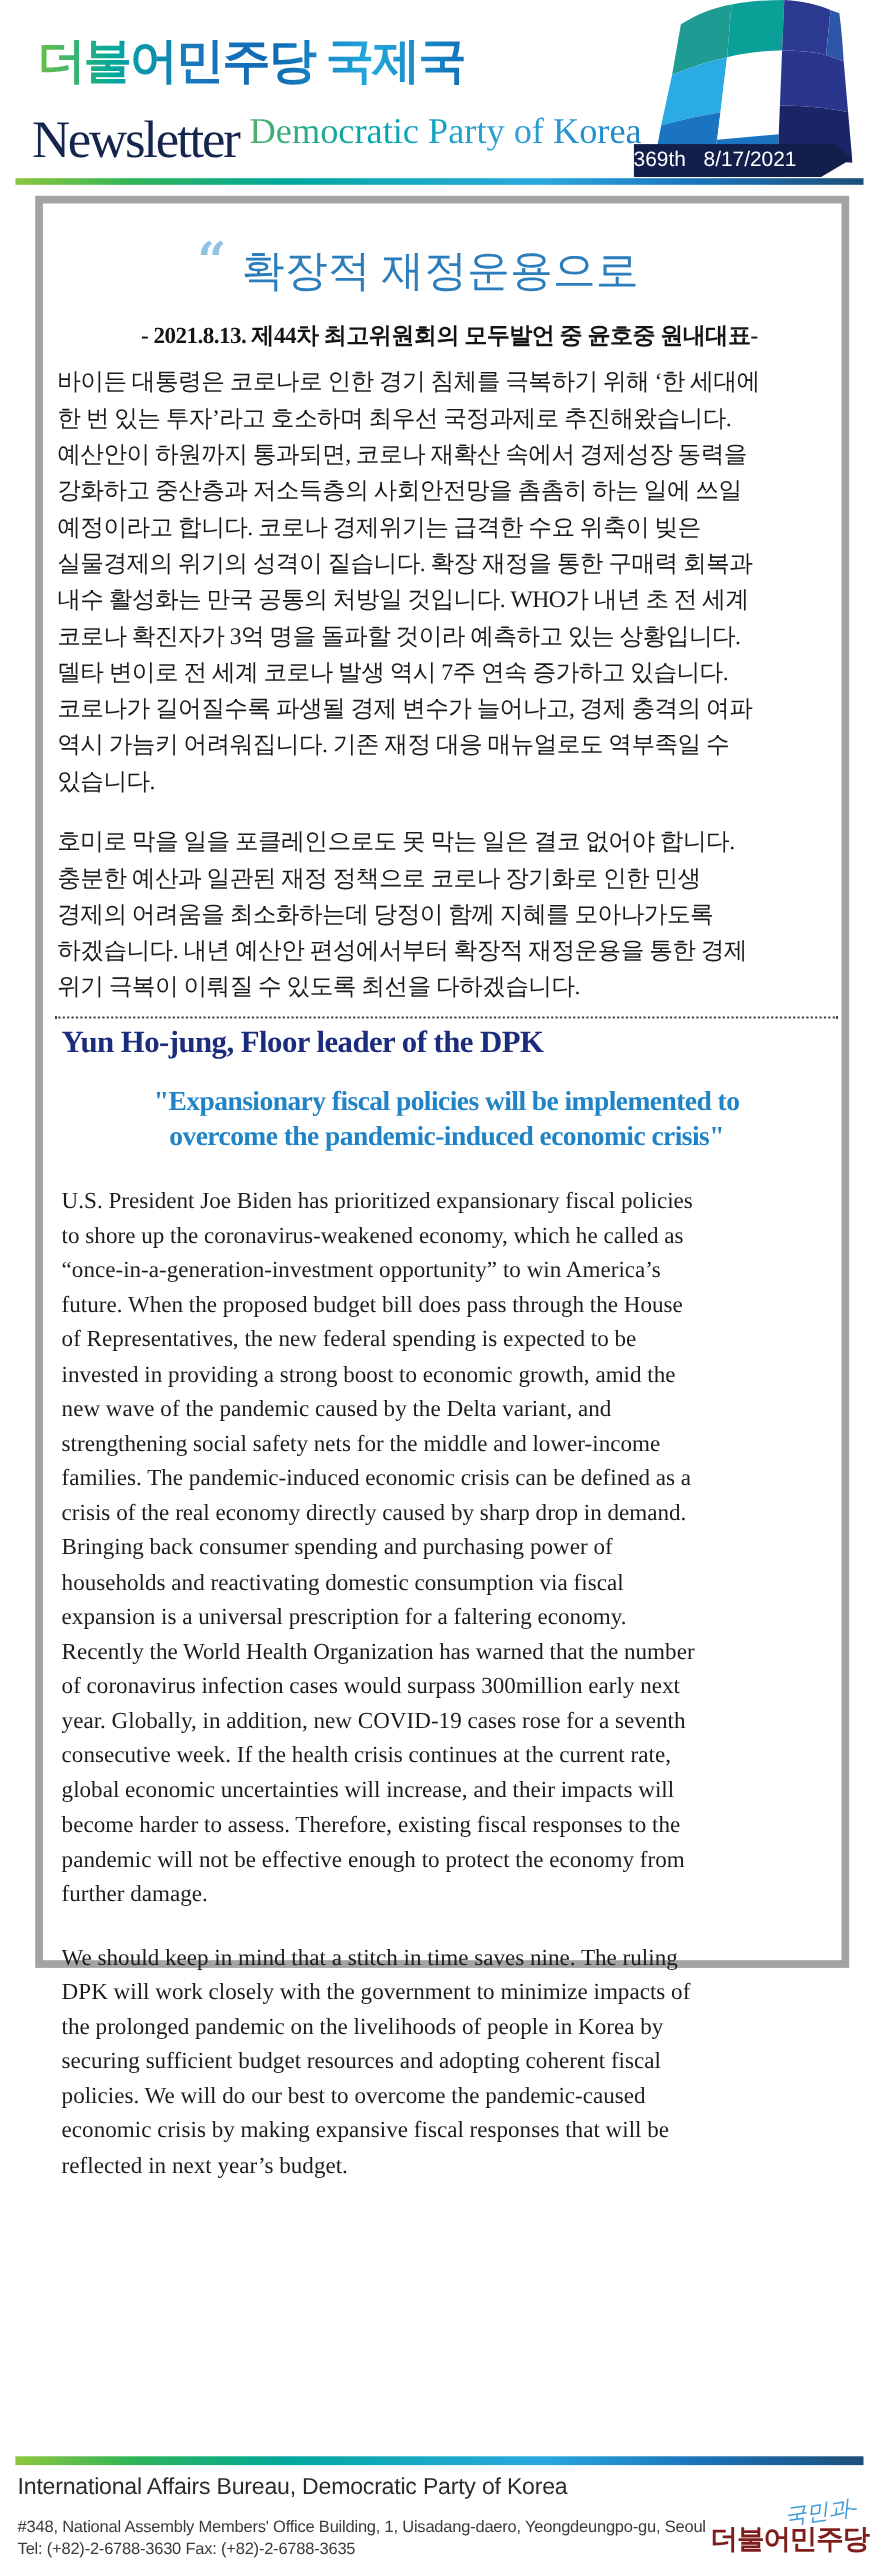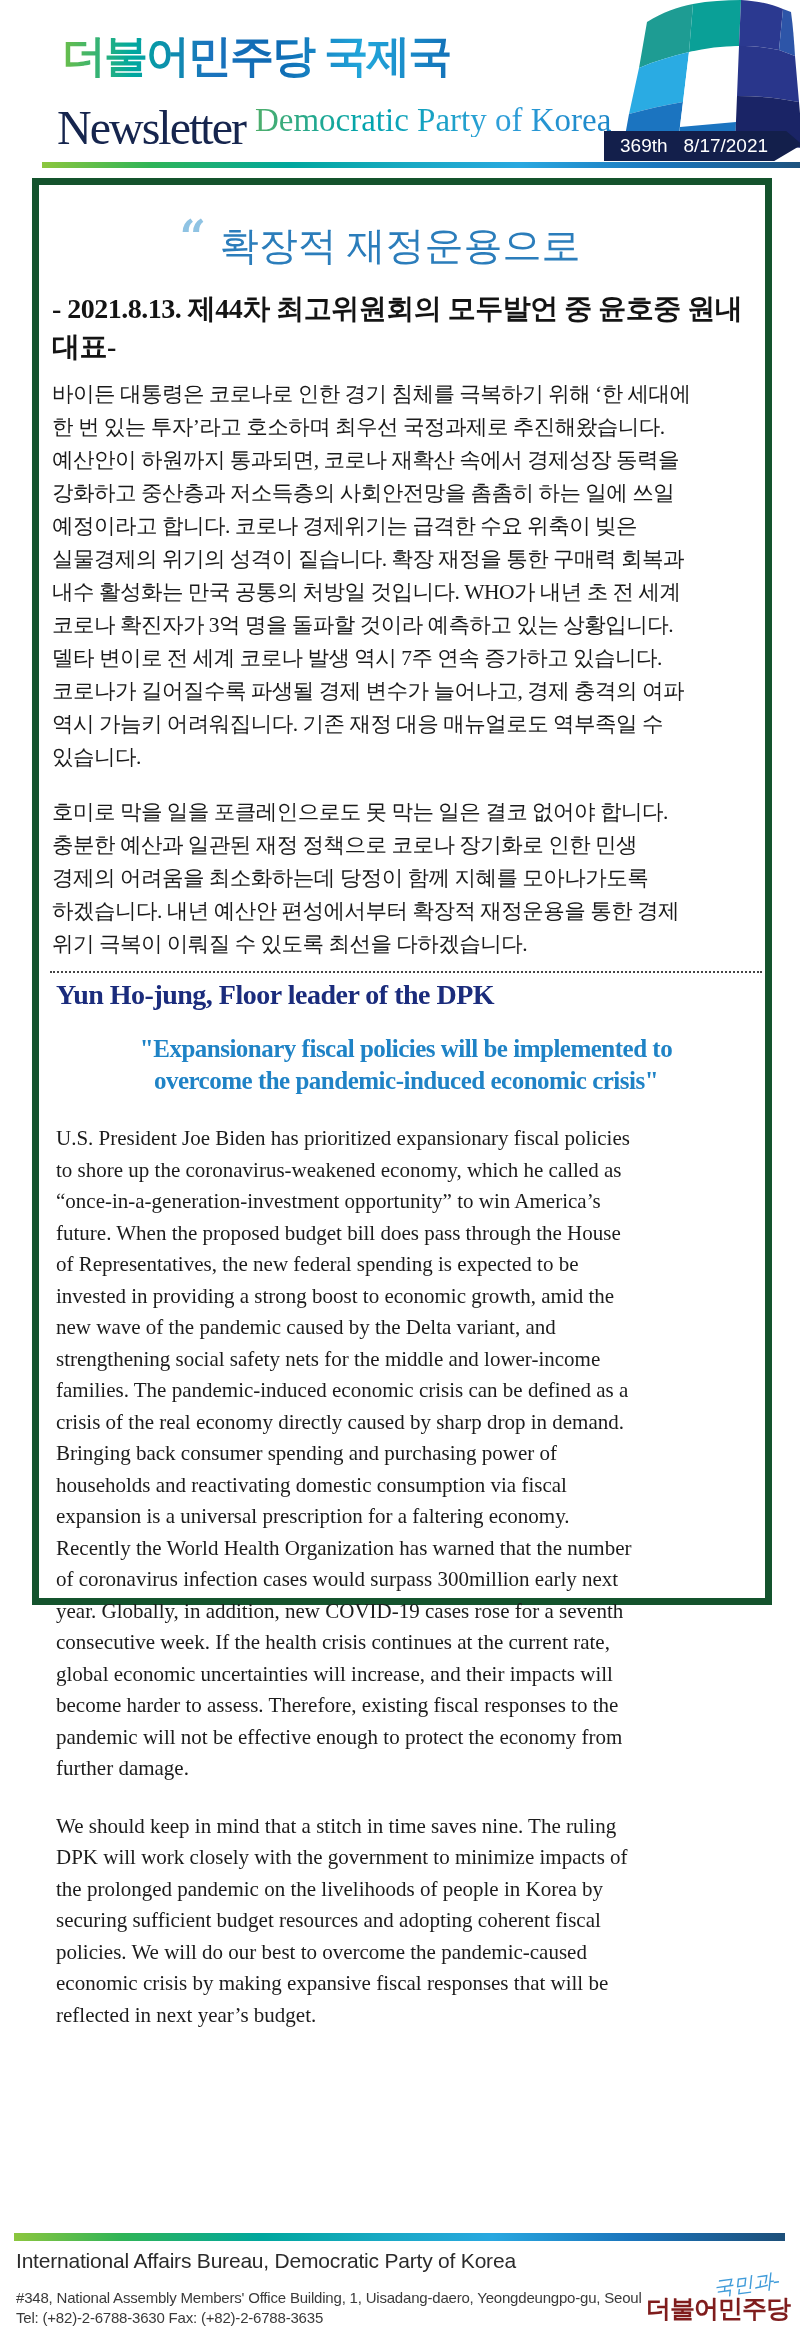--- a/index.html
+++ b/index.html
@@ -1,60 +1,60 @@
 <!DOCTYPE html>
 <html><head>
 <meta charset="utf-8">
 <style>
   html,body{margin:0;padding:0;background:#ffffff;}
   .page{position:relative;width:800px;height:2332px;background:#fff;overflow:hidden;
         font-family:"Liberation Serif", serif;}
 
   
-  .header{position:absolute;top:0;left:0;width:743px;height:178px;margin-left:28px;}
+  .header{position:absolute;top:0;left:0;width:743px;height:178px;}
   .bureau-title{
     position:absolute;left:34px;top:34px;
     font-family:"Liberation Sans", sans-serif;
     font-size:44px;font-weight:800;letter-spacing:-2px;line-height:1;
     background:linear-gradient(90deg,#6CBE49 0%,#00A89E 18%,#1B74BE 38%,#0E69B2 55%,#22A7DB 78%,#1371B8 100%);
     -webkit-background-clip:text;background-clip:text;color:transparent;
     white-space:nowrap;
   }
   .masthead{position:absolute;left:29px;top:104px;display:flex;align-items:flex-start;gap:10px;white-space:nowrap;}
   .newsletter{font-family:"Liberation Serif",serif;font-size:48px;letter-spacing:-2px;color:#16254E;line-height:1;}
   .party{
     font-family:"Liberation Serif",serif;font-size:33px;line-height:1;letter-spacing:0;
     background:linear-gradient(90deg,#4FAE6B 0%,#00A4AC 30%,#2E9FD9 68%,#1B86C8 100%);
     -webkit-background-clip:text;background-clip:text;color:transparent;
   }
   .flag{position:absolute;left:585px;top:0;}
   .issue-badge{
     position:absolute;left:576px;top:131px;width:198px;height:30px;
     background:#131F4B;color:#ffffff;
     font-family:"Liberation Sans", sans-serif;font-size:19px;
-    display:flex;align-items:center;padding-left:16px;gap:16px;box-sizing:border-box;
+    display:flex;align-items:center;gap:16px;box-sizing:border-box;
     clip-path:polygon(0 0,92% 0,100% 45%,86% 100%,0 100%);
   }
   .grad-bar{
     background:linear-gradient(90deg,#8CC63E 0%,#2FB457 14%,#00A79D 32%,#19A9C4 48%,#29A8E0 62%,#1B75BC 80%,#1D4F79 100%);
   }
   .top-bar{position:absolute;left:14px;top:162px;width:771px;height:6px;}
 
   
   .box{
-    position:absolute;left:32px;top:178px;width:740px;height:1427px;
-    box-sizing:border-box;border:7px solid #14532d;background:#fff;
+    position:absolute;left:32px;top:178px;width:740px;height:1611px;
+    box-sizing:border-box;border:7px solid #a3a3a3;background:#fff;
     padding:0 0 0 11px;
   }
   .quote{width:620px;margin:26px 0 0 20px;text-align:center;color:#2B7DBB;
          font-size:39px;line-height:52px;white-space:nowrap;}
   .qmark{color:#8FC3E3;font-weight:bold;font-size:46px;font-family:"DejaVu Serif",serif;}
   .qmark.open{margin-right:14px;vertical-align:6px;}
   .qmark.close{margin-left:14px;vertical-align:-8px;}
-  .attribution{margin:18px 0 0 2px;font-size:28px;font-weight:600;color:#141414;letter-spacing:-0.5px;}
+  .attribution{margin:18px 0 0 2px;font-size:21px;font-weight:600;color:#141414;letter-spacing:-0.5px;text-align:center;}
   .kbody{margin:12px 0 0 2px;width:714px;font-size:21.5px;line-height:33px;color:#1a1a1a;
          letter-spacing:-0.5px;white-space:pre-line;}
   .kbody.second{margin-top:22px;}
   .dotted{margin:10px 0 0 0;width:712px;border-top:2px dotted #454545;height:0;}
   .emeta{margin:24px 0 0 6px;font-size:19px;color:#111;}
   .speaker{margin:6px 0 0 6px;font-size:28px;font-weight:bold;color:#1B2C7C;letter-spacing:-0.5px;}
   .headline{margin:22px 0 0 0;width:712px;text-align:center;font-size:25px;font-weight:bold;
             color:#1F83C6;line-height:32px;white-space:pre-line;letter-spacing:-0.5px;}
   .ebody{margin:26px 0 0 6px;width:700px;font-size:21px;line-height:31.5px;color:#1c1c1c;
          white-space:pre-line;}

